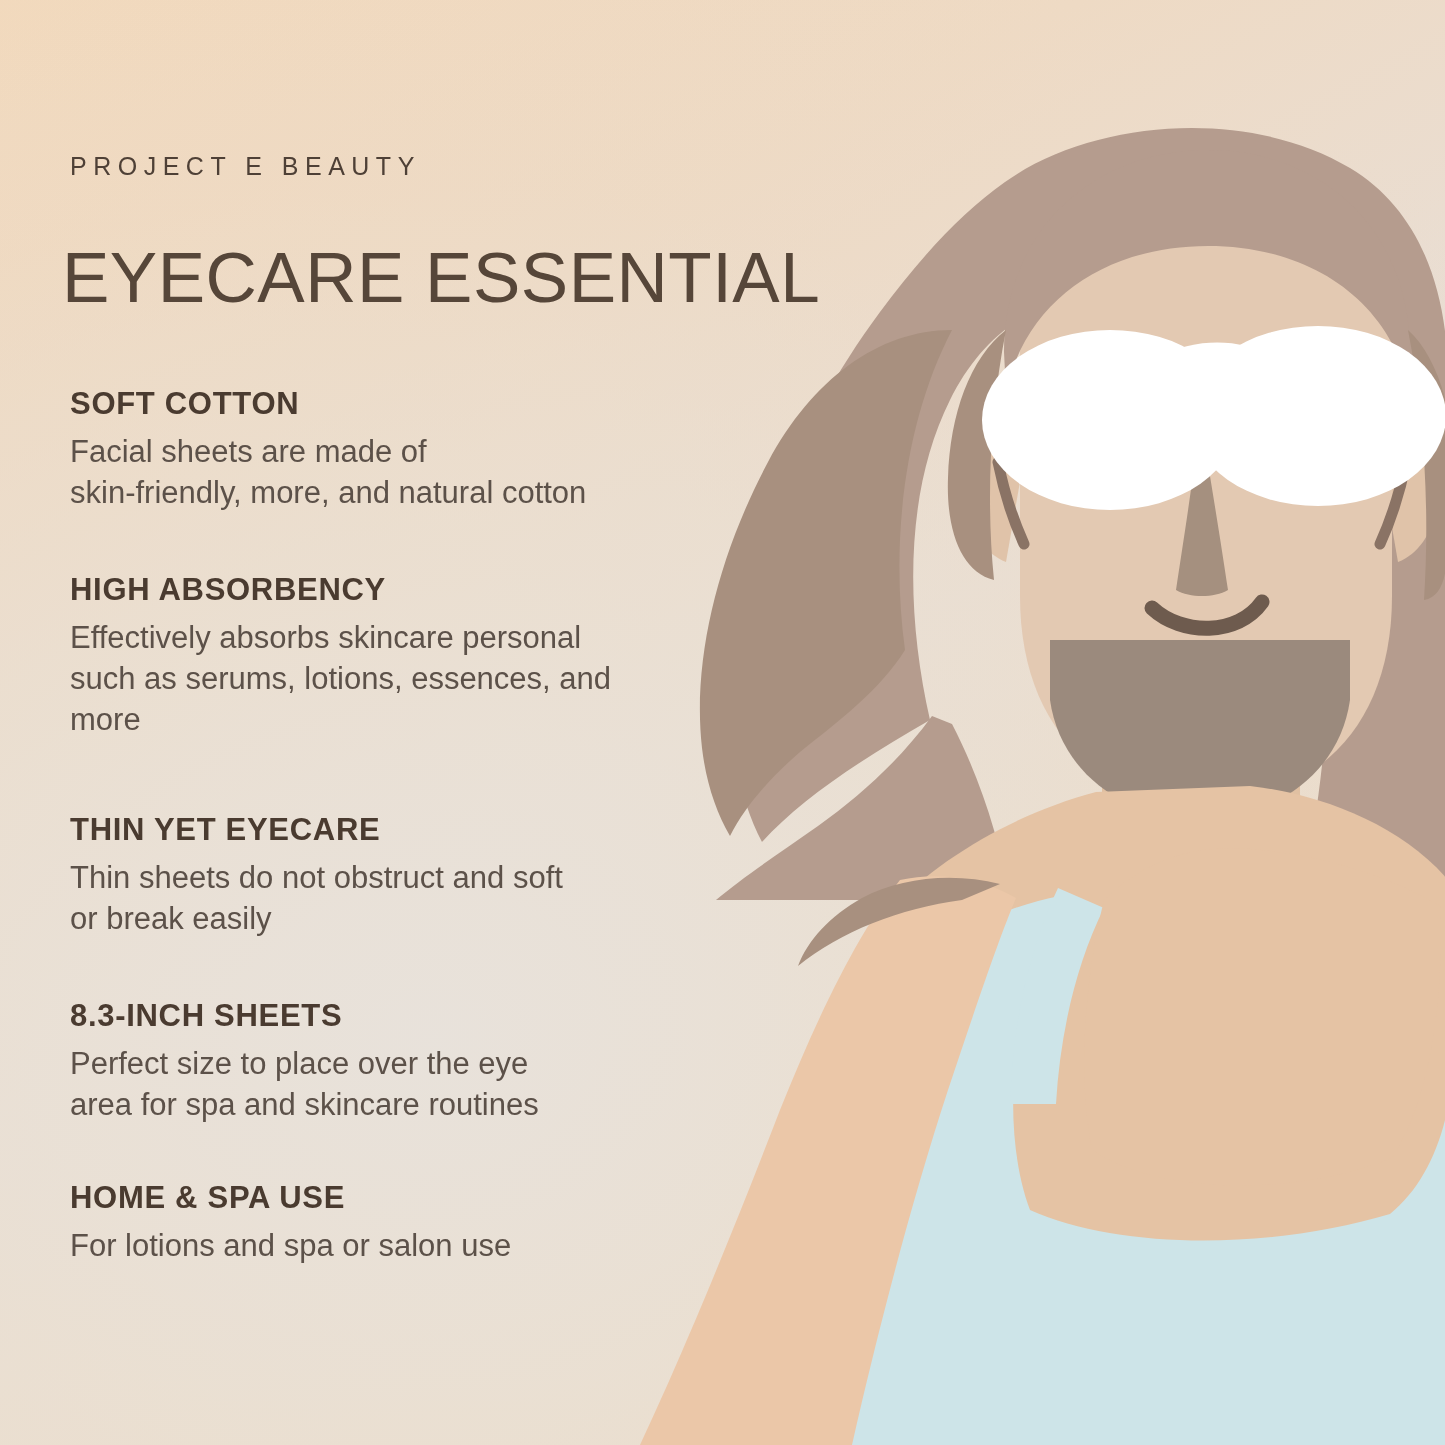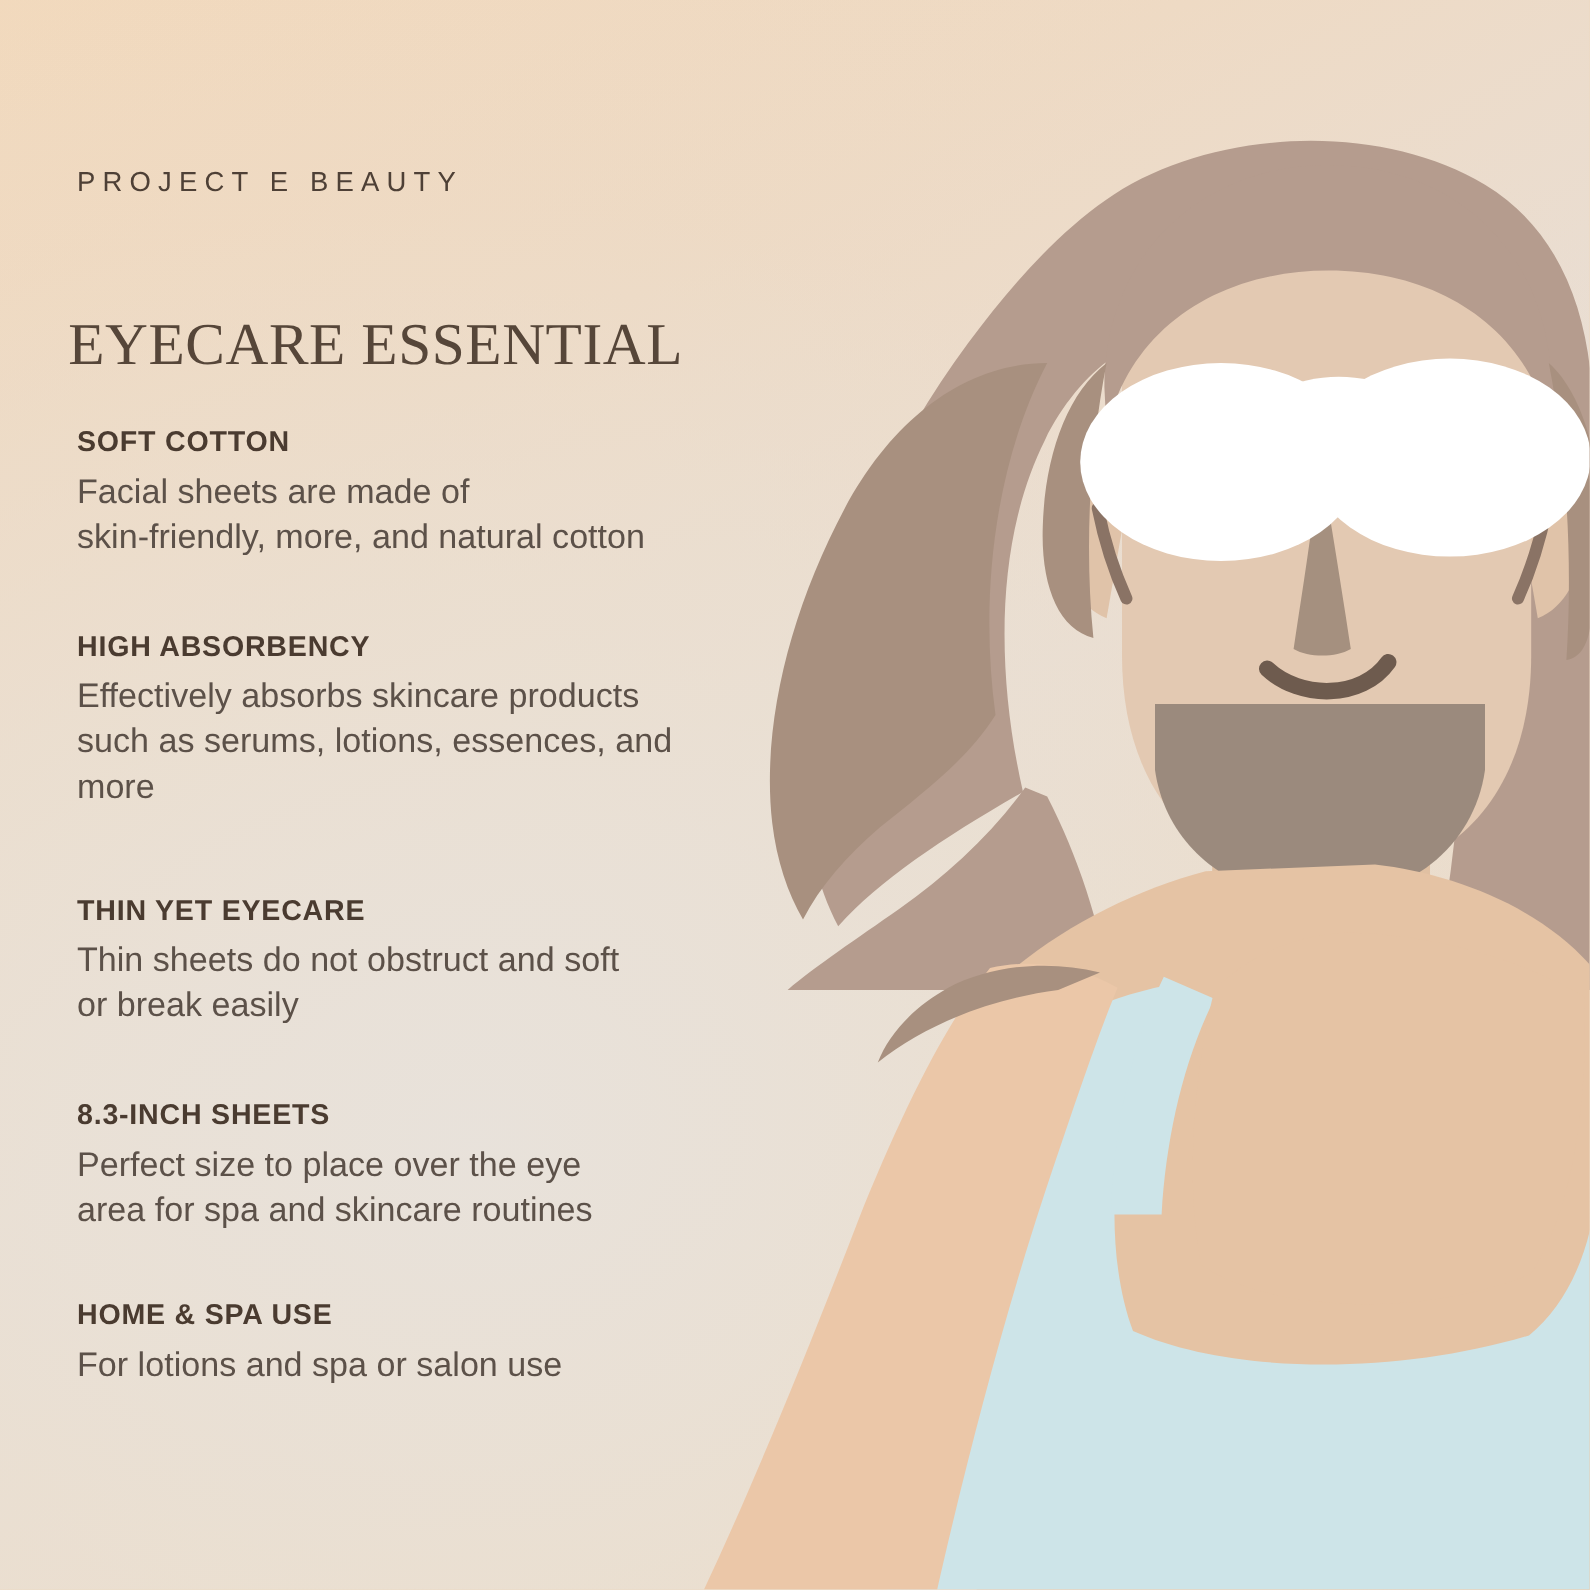--- a/index.html
+++ b/index.html
@@ -18,28 +18,28 @@
   
   #art{position:absolute;inset:0;}
 
   .brand{
     position:absolute;left:70px;top:152px;
     font-size:25px;letter-spacing:6.5px;font-weight:400;
     color:#4E4036;white-space:nowrap;
   }
   .title{
     position:absolute;left:62px;top:237px;
-    font-family:Liberation Serif, serif;
-    font-size:54px;line-height:82px;font-weight:400;
-    letter-spacing:0.5px;color:#564639;white-space:nowrap;margin-top:35px;
+    font-family:Liberation Sans, sans-serif;
+    font-size:71px;line-height:82px;font-weight:400;
+    letter-spacing:0.5px;color:#564639;white-space:nowrap;
   }
 
   .feature{position:absolute;left:70px;width:600px;}
   .f-head{
-    font-size:26px;font-weight:bold;letter-spacing:0.7px;
+    font-size:31px;font-weight:bold;letter-spacing:0.7px;
     color:#4A3B30;margin:0 0 9px 0;white-space:nowrap;
   }
   .f-body{
     font-size:31px;line-height:41px;font-weight:400;
     color:#5C5149;margin:0;
   }
   .f-body span{display:block;white-space:nowrap;}
 </style>
 </head>
 <body>
@@ -189,21 +189,21 @@
     <p class="f-head">SOFT COTTON</p>
     <p class="f-body">
       <span>Facial sheets are made of</span>
       <span>skin-friendly, more, and natural cotton</span>
     </p>
   </div>
 
   <div class="feature" style="top:572px">
     <p class="f-head">HIGH ABSORBENCY</p>
     <p class="f-body">
-      <span>Effectively absorbs skincare products</span>
+      <span>Effectively absorbs skincare personal</span>
       <span>such as serums, lotions, essences, and</span>
       <span>more</span>
     </p>
   </div>
 
   <div class="feature" style="top:812px">
     <p class="f-head">THIN YET EYECARE</p>
     <p class="f-body">
       <span>Thin sheets do not obstruct and soft</span>
       <span>or break easily</span>

